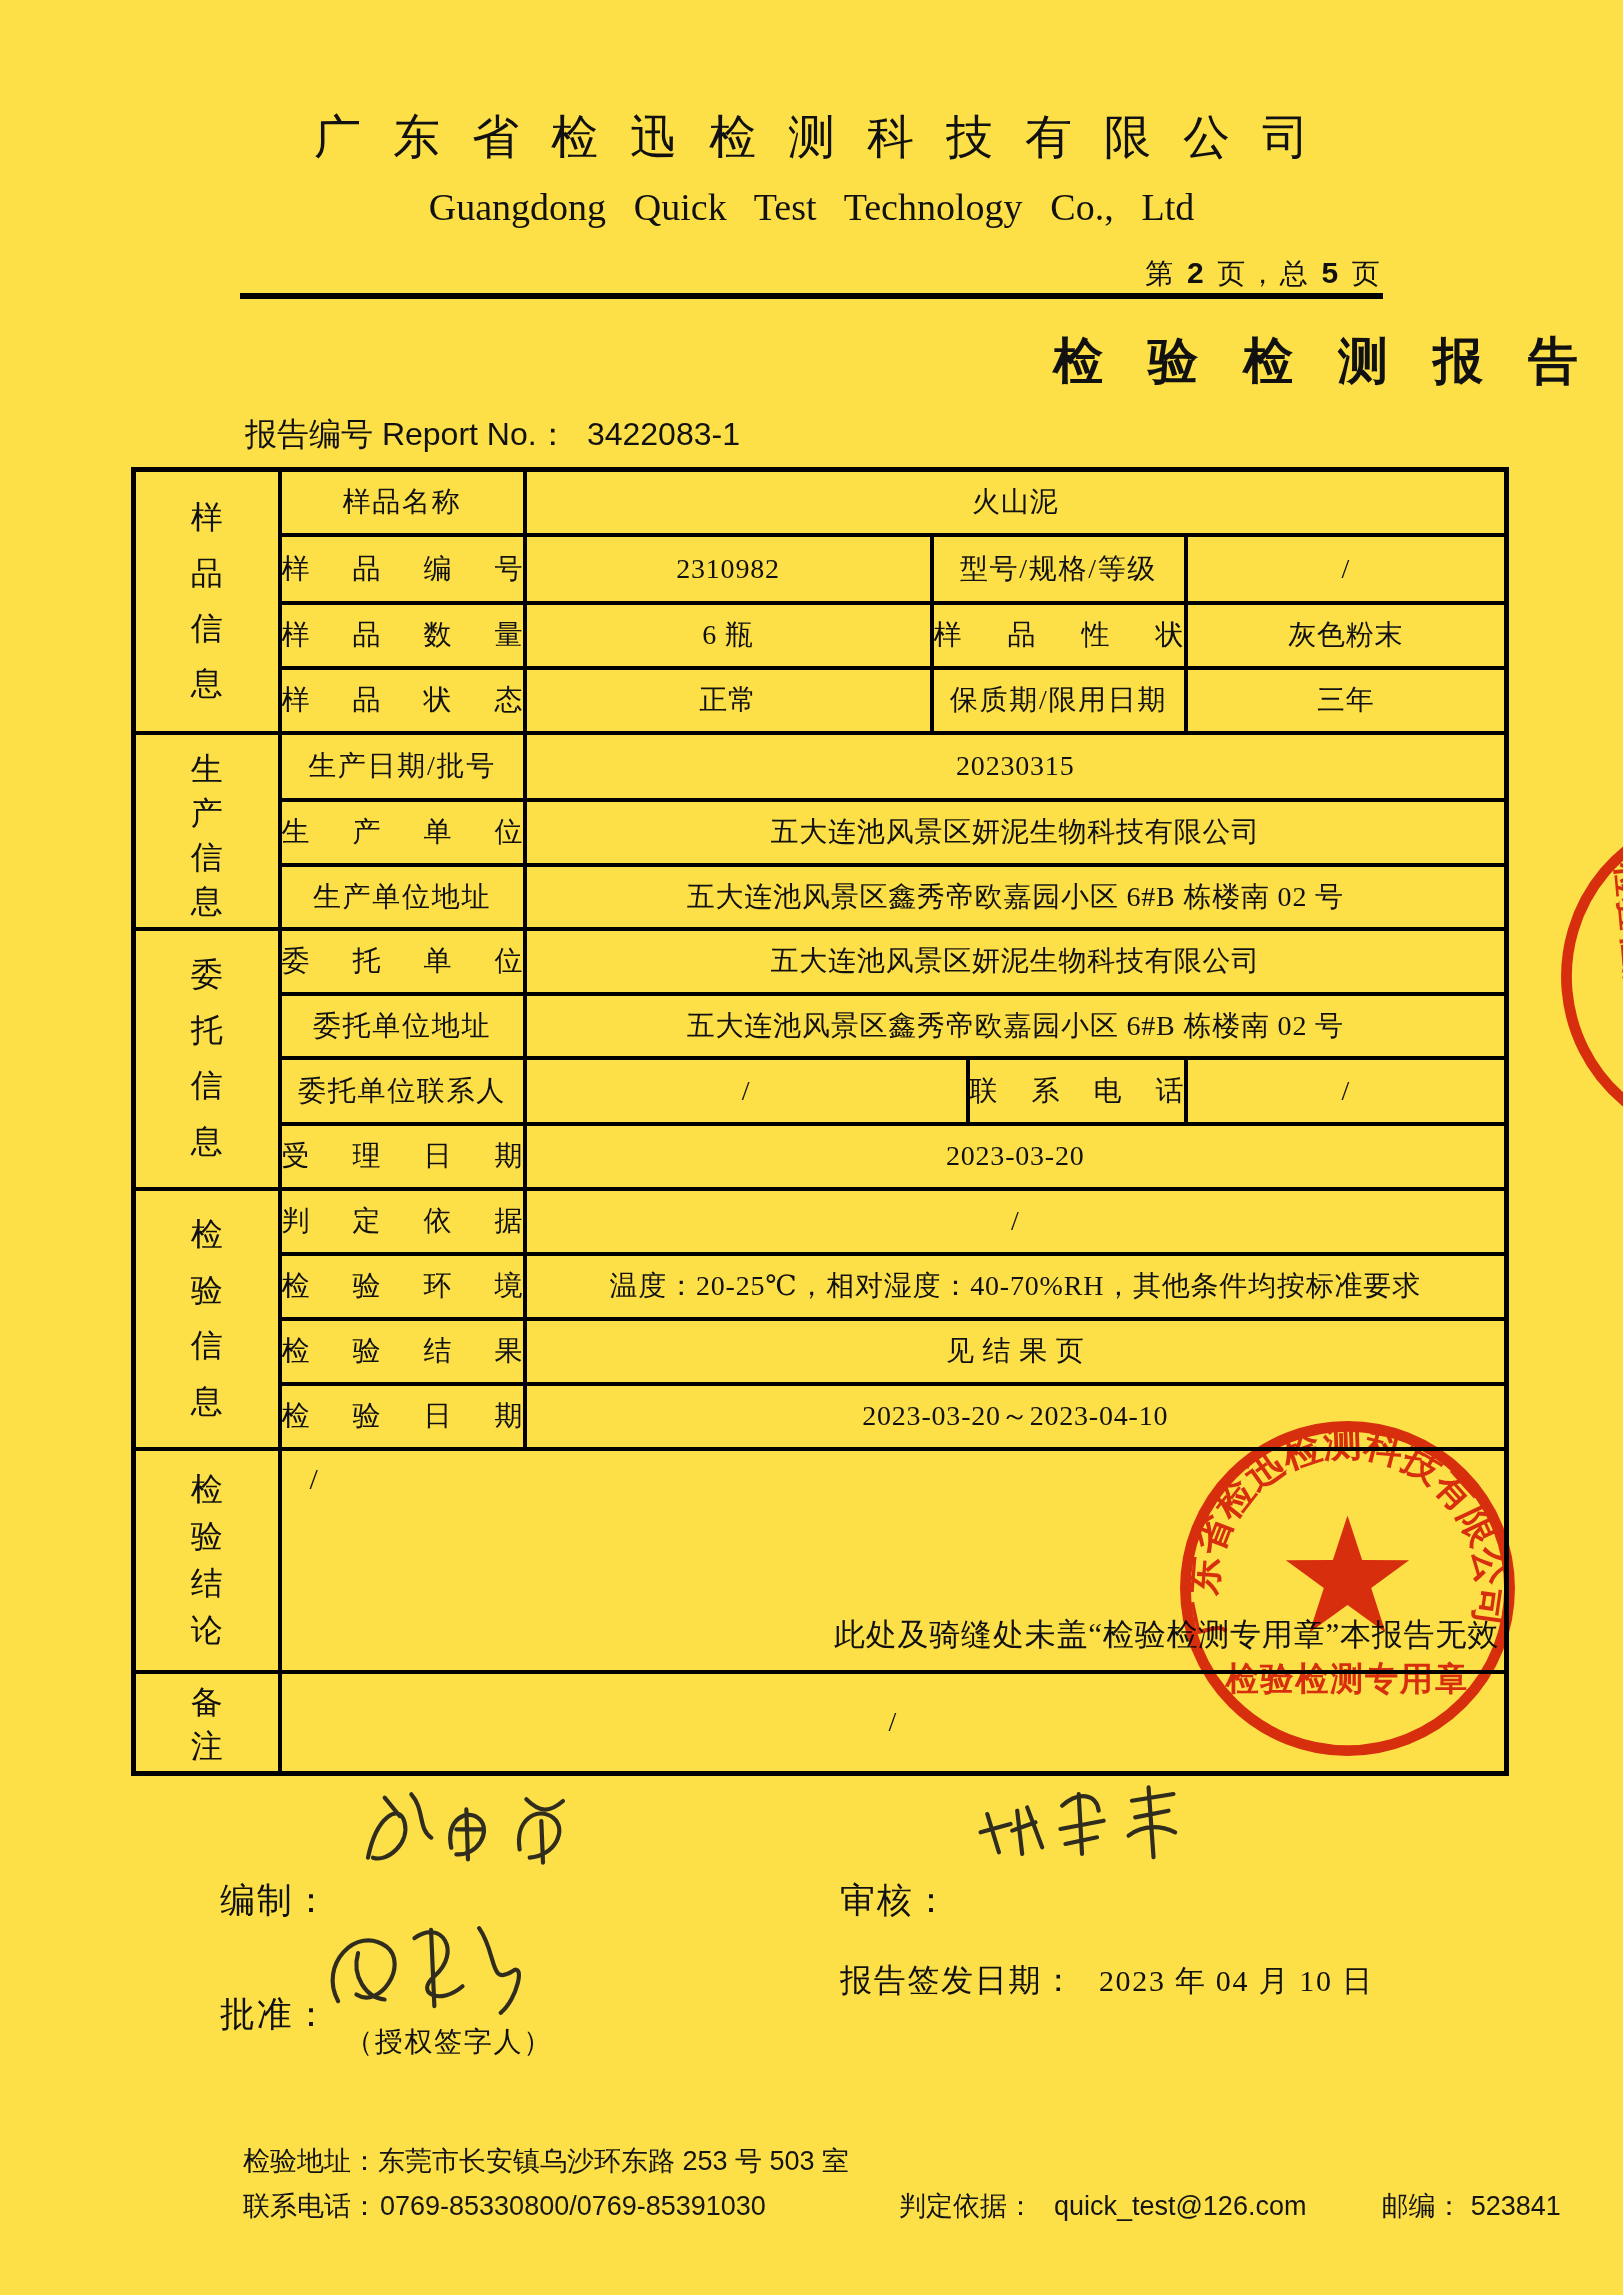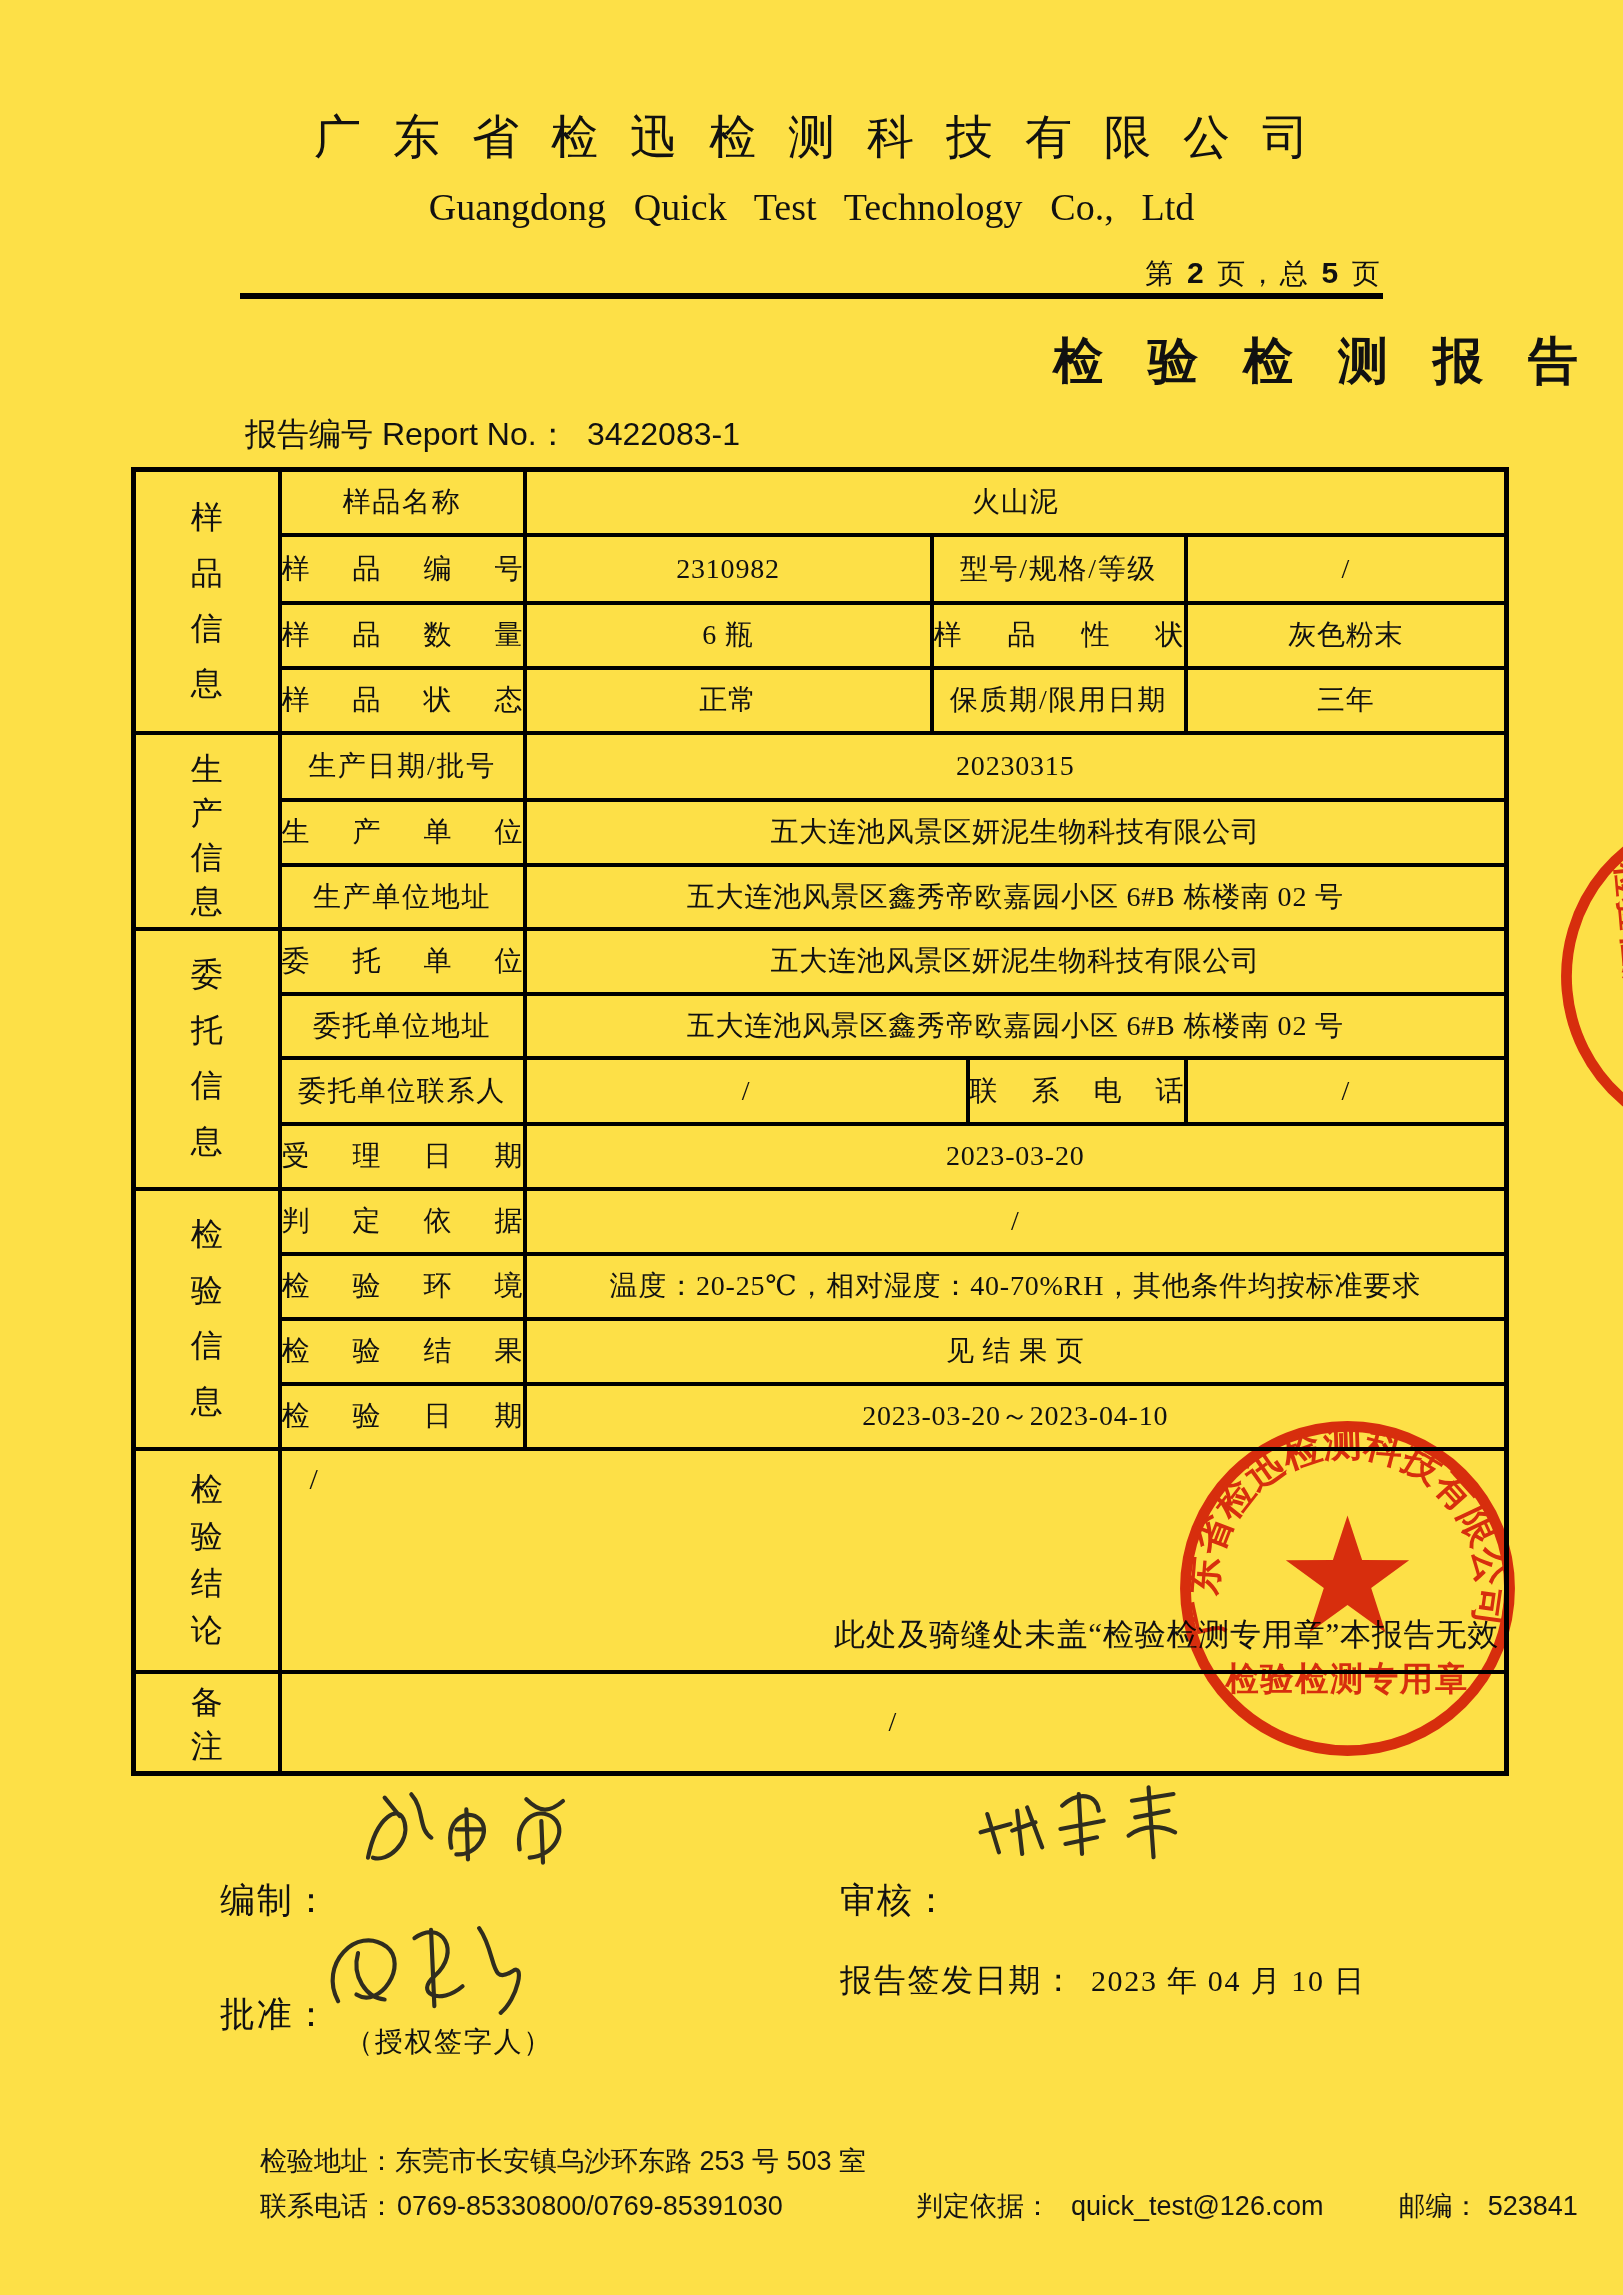--- a/index.html
+++ b/index.html
@@ -41,23 +41,23 @@
   .stamp svg{width:100%;height:100%;}
   .main-stamp{left:1173px;top:1414px;}
   .edge-stamp{left:1554px;top:802px;transform:rotate(85deg);}
   
   .sig-label{position:absolute;font-size:35px;letter-spacing:1.7px;margin-top:24px;}
   .sig{position:absolute;}
   .sig svg{overflow:visible;}
   .sig path{fill:none;stroke:#1a1a1a;stroke-width:5;stroke-linecap:round;opacity:.9;}
   .auth-note{position:absolute;left:345px;top:2023px;font-size:28px;letter-spacing:1.7px;}
   .issue-line{position:absolute;left:840px;top:1959px;font-size:32px;letter-spacing:1.7px;}
-  .issue-line .date{margin-left:15px;font-size:30px;}
-  
-  .footer{position:absolute;left:260px;top:2139px;font-size:27px;
+  .issue-line .date{margin-left:23px;font-size:30px;}
+  
+  .footer{position:absolute;left:243px;top:2139px;font-size:27px;
     font-family:"Liberation Sans","DejaVu Sans",sans-serif;color:#141414;}
   .footer .row{white-space:nowrap;line-height:45px;}
   .footer .seg-phone{margin-left:2px;}
   .footer .seg-email-label{margin-left:133px;}
   .footer .seg-email{margin-left:20px;}
   .footer .seg-zip-label{margin-left:75px;}
   .footer .seg-zip{margin-left:8.3px;}
 </style>
 </head>
 <body>

